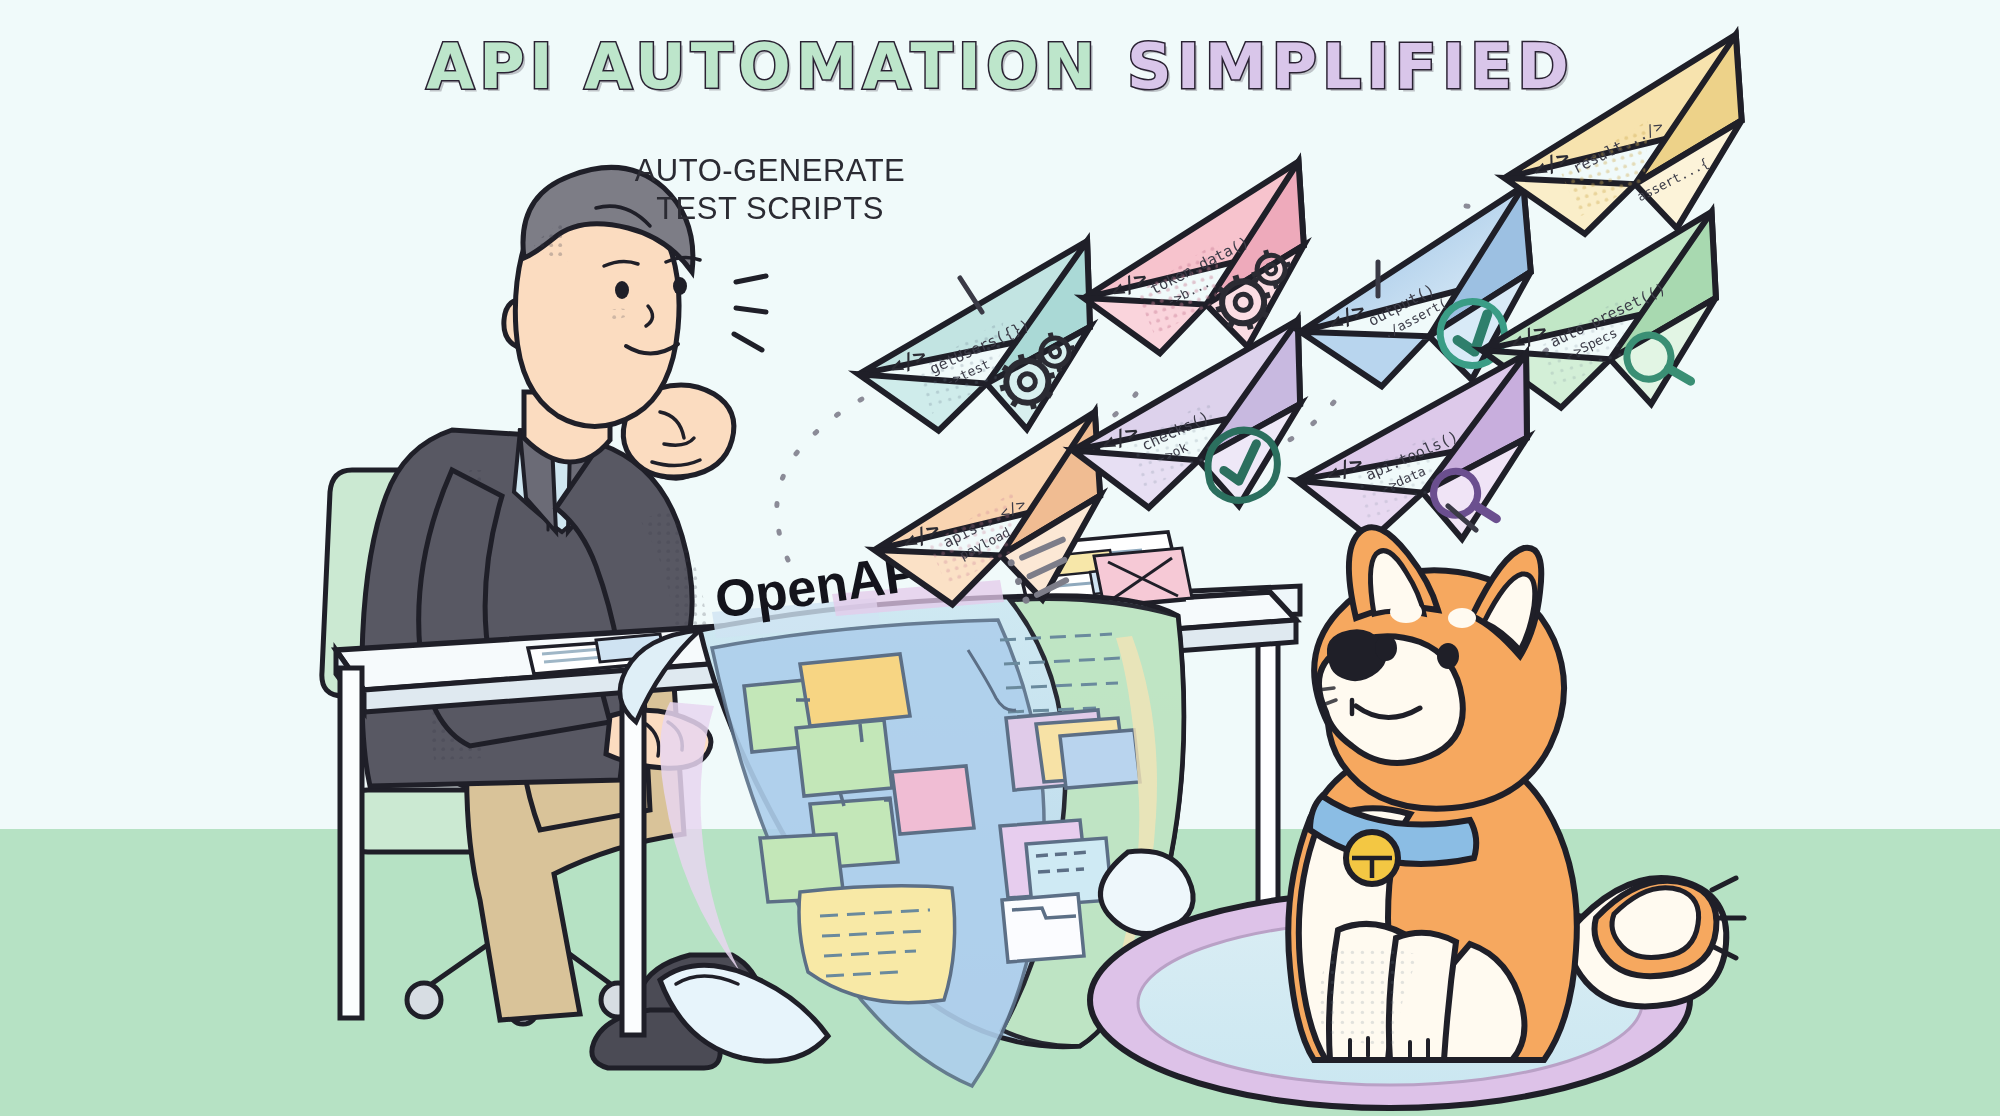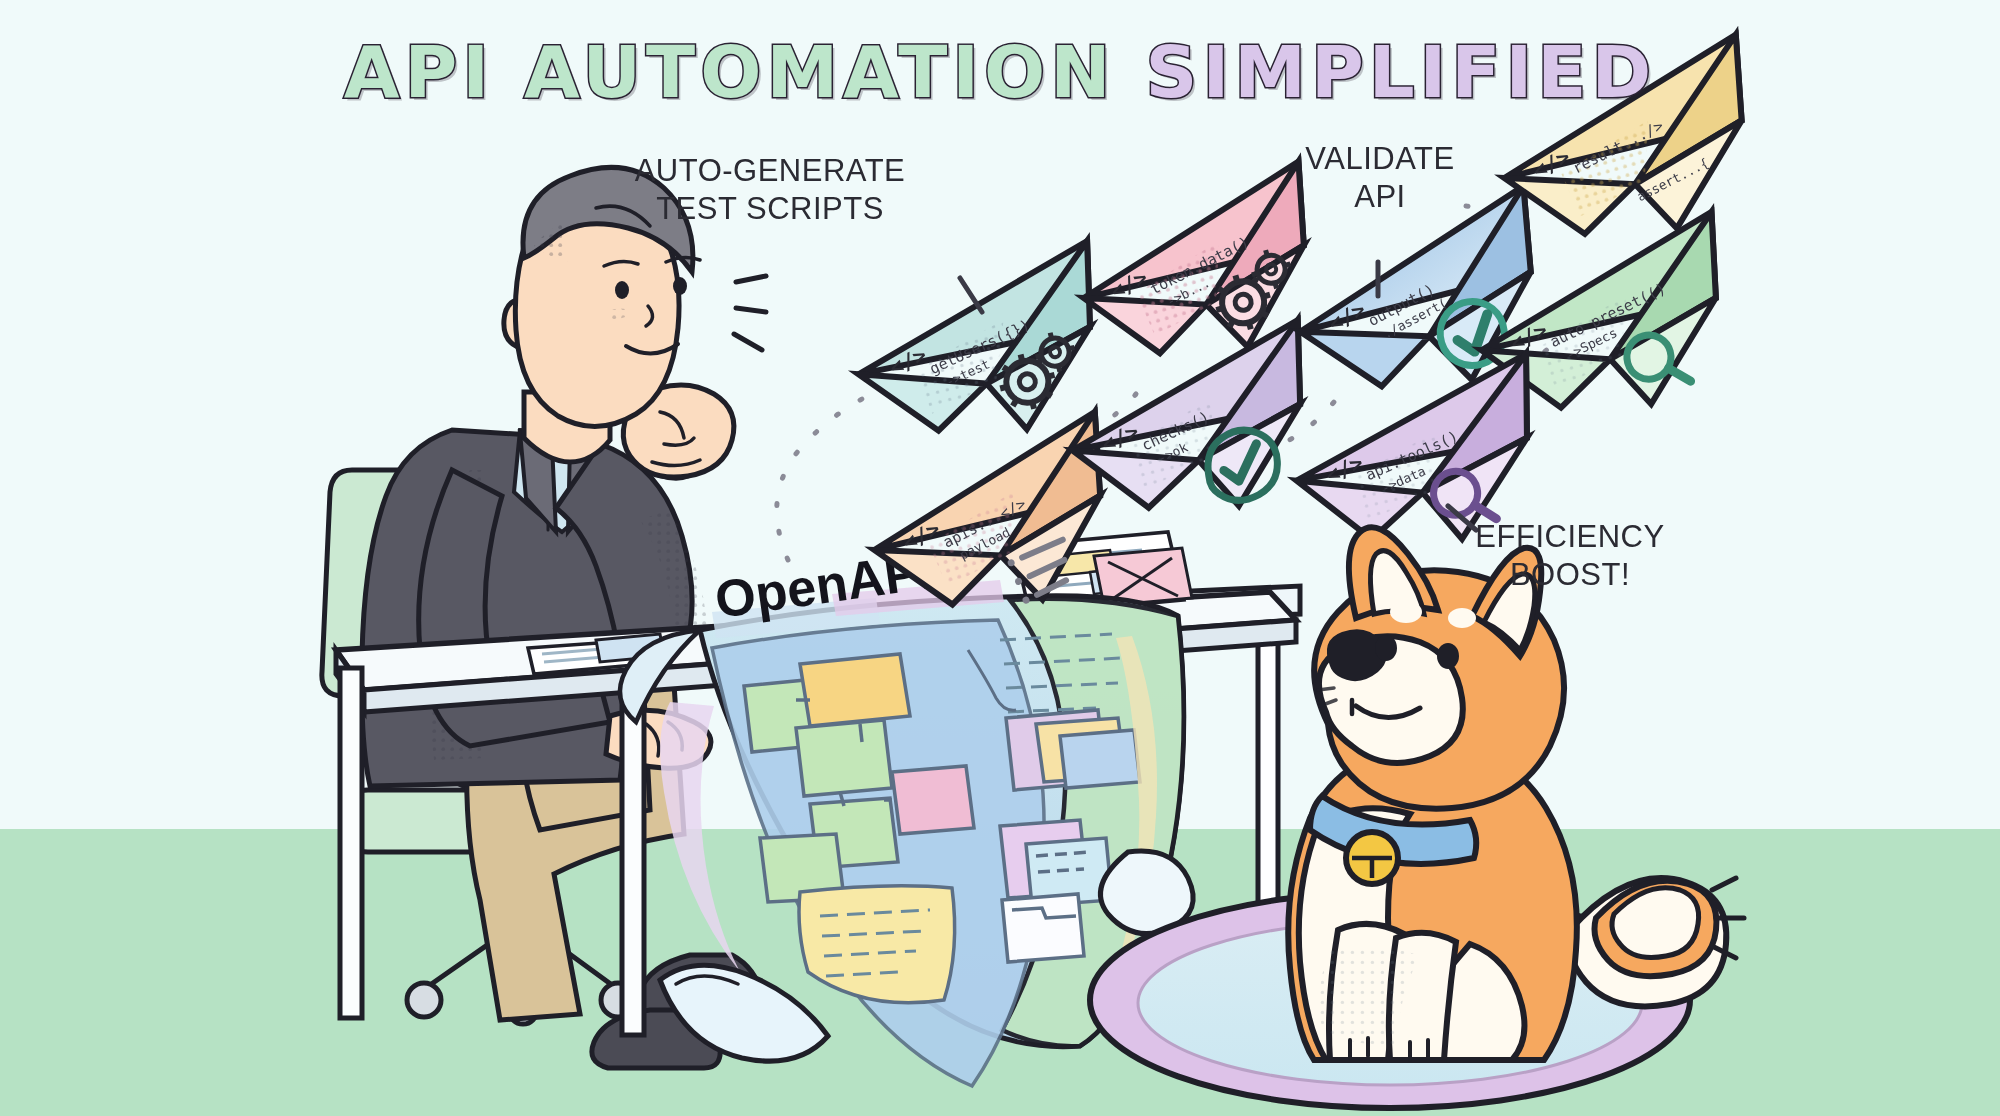--- a/index.html
+++ b/index.html
@@ -11,21 +11,21 @@
   }
   #stage{position:relative;width:2000px;height:1116px;overflow:hidden;}
   #scene{position:absolute;inset:0;}
   .bg-sky{position:absolute;left:0;top:0;width:2000px;height:830px;background:#f0fafa;}
   .bg-floor{position:absolute;left:0;top:829px;width:2000px;height:287px;background:#b6e2c4;}
 
   
   .title{
     position:absolute;left:0;top:30px;width:2000px;text-align:center;
     font-family:"DejaVu Sans", sans-serif;
-    font-size:72px;font-weight:700;letter-spacing:5px;
+    font-size:62px;font-weight:700;letter-spacing:5px;
     white-space:nowrap;
   }
   .title .t1{
     color:#bde6cb;
     -webkit-text-stroke:3px #2a2233;
     paint-order:stroke fill;
     text-shadow:3px 3px 0 rgba(42,34,51,.25);
   }
   .title .t2{
     color:#d9c6ea;
@@ -523,20 +523,16 @@
     </svg>
 
     <div class="title">
       <span class="t1">API AUTOMATION</span>
       <span class="t2">SIMPLIFIED</span>
     </div>
 
     <div class="anno" id="anno-auto">AUTO-GENERATE
 TEST SCRIPTS</div>
 
-    <div class="anno" id="anno-validate">VALIDATE
-API</div>
-
-    <div class="anno" id="anno-eff">EFFICIENCY
-BOOST!</div>
+
 
   </div>
 </div>
 
 </body></html>

